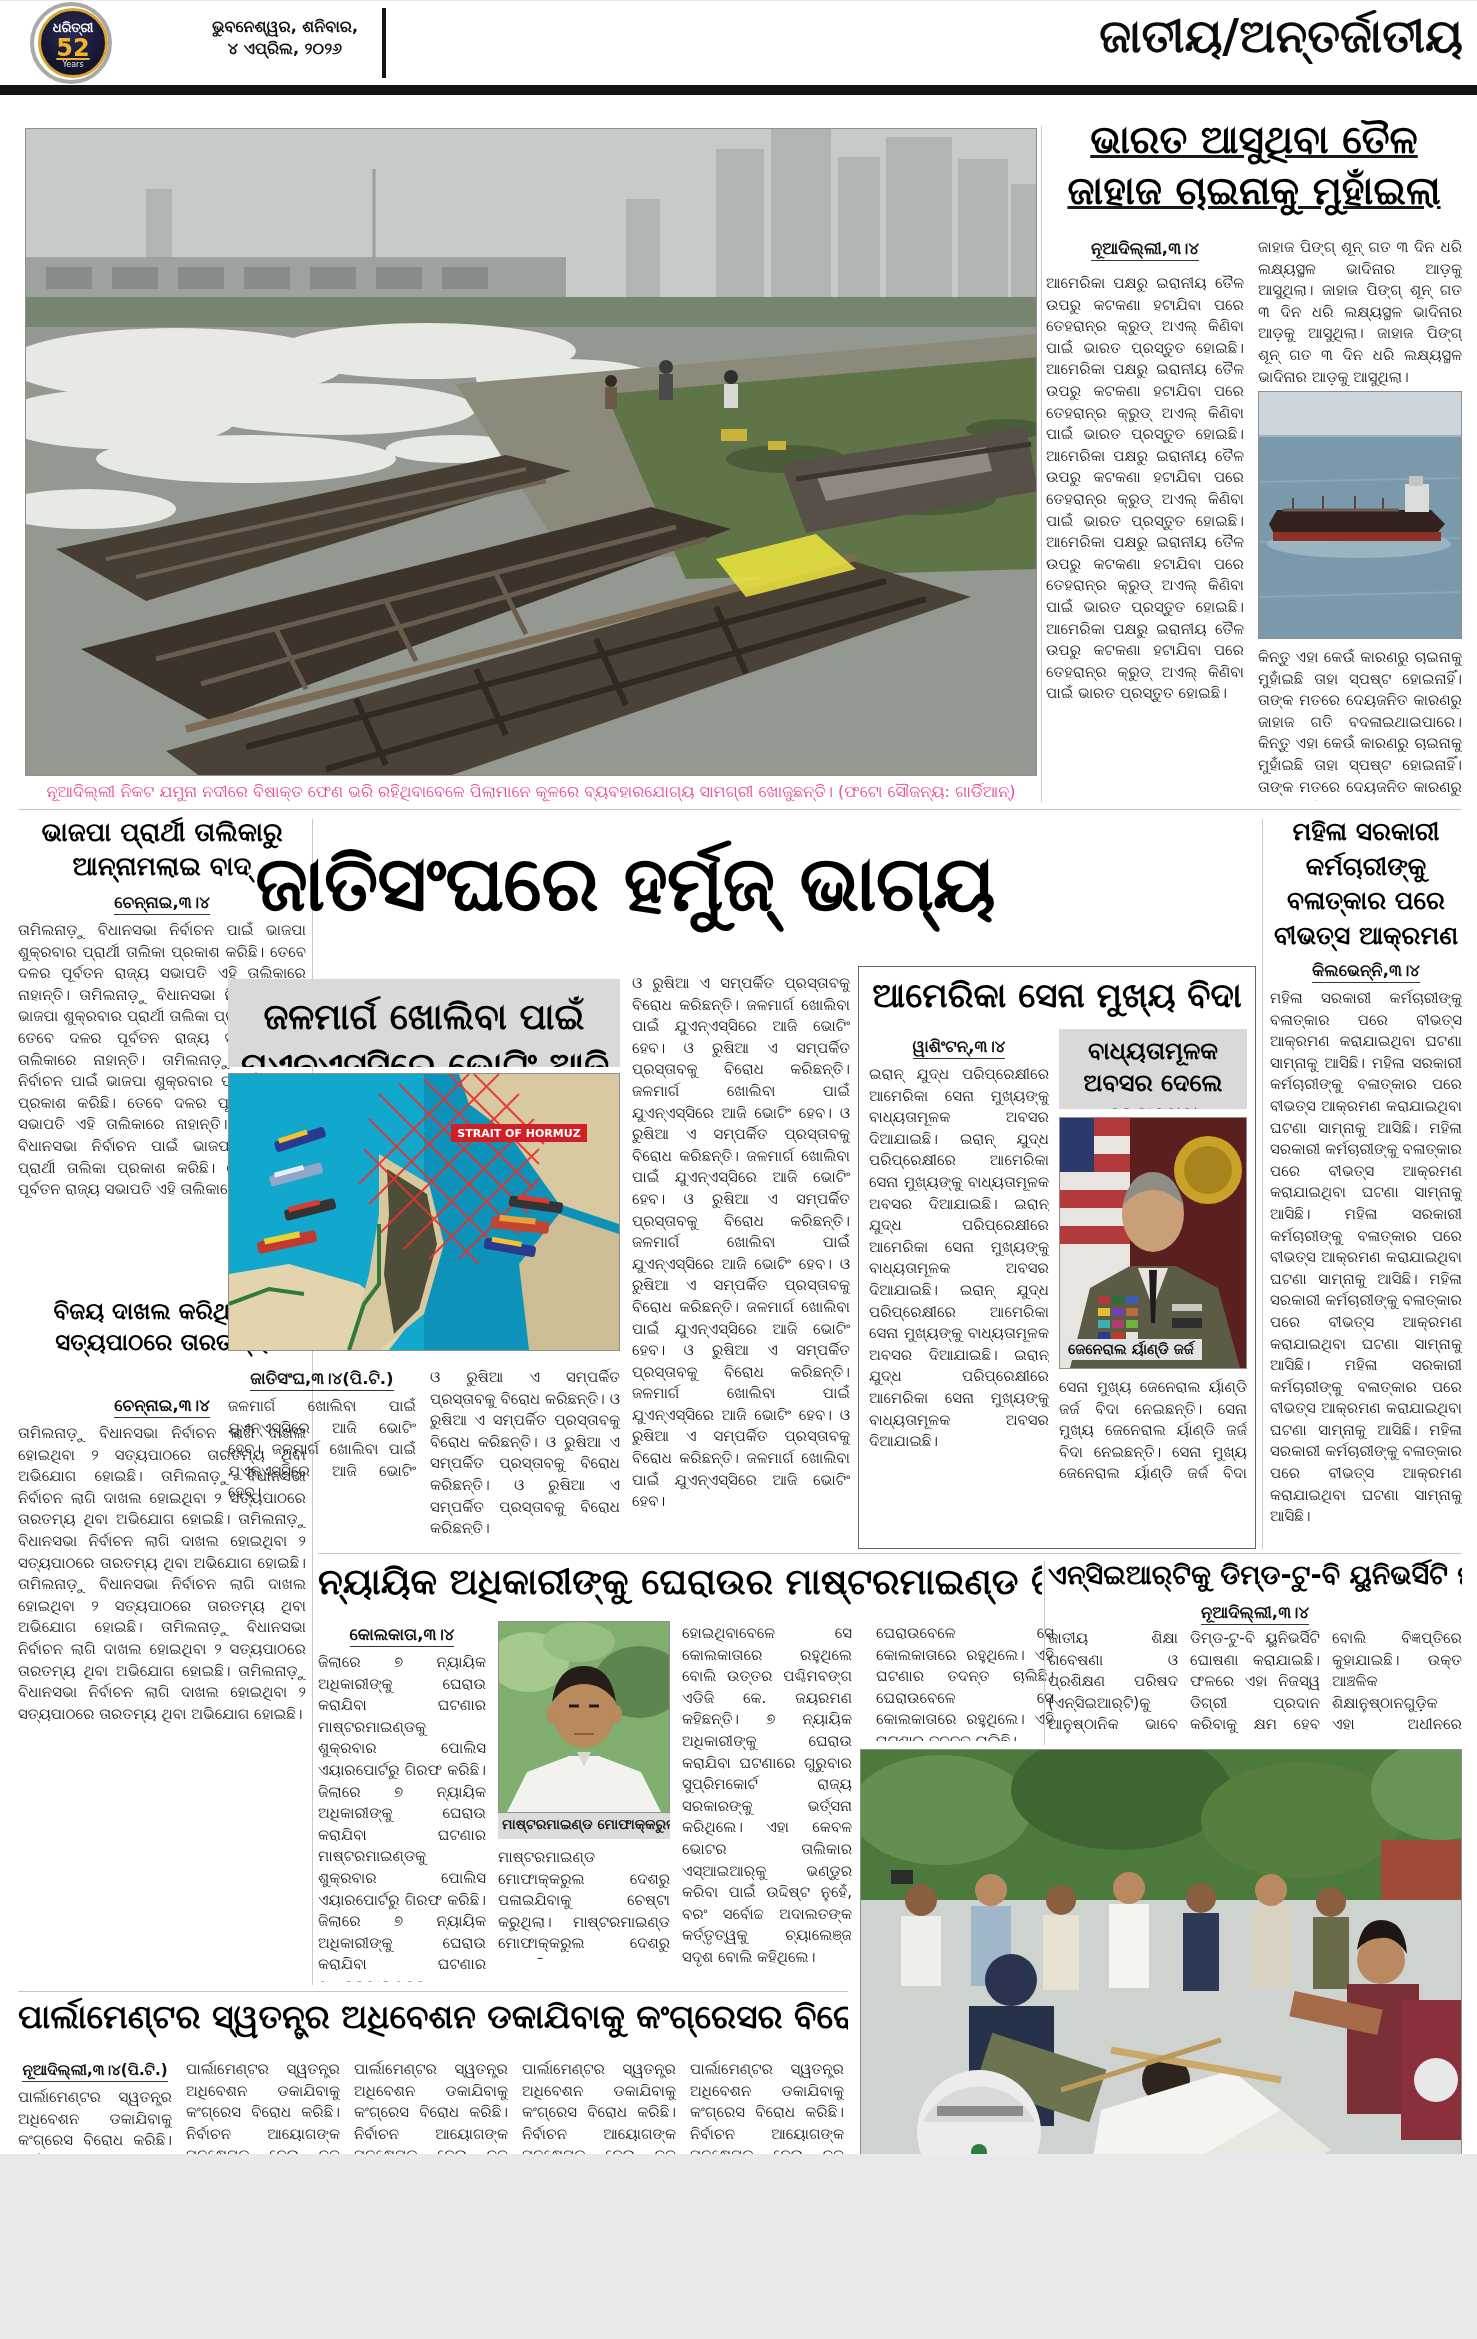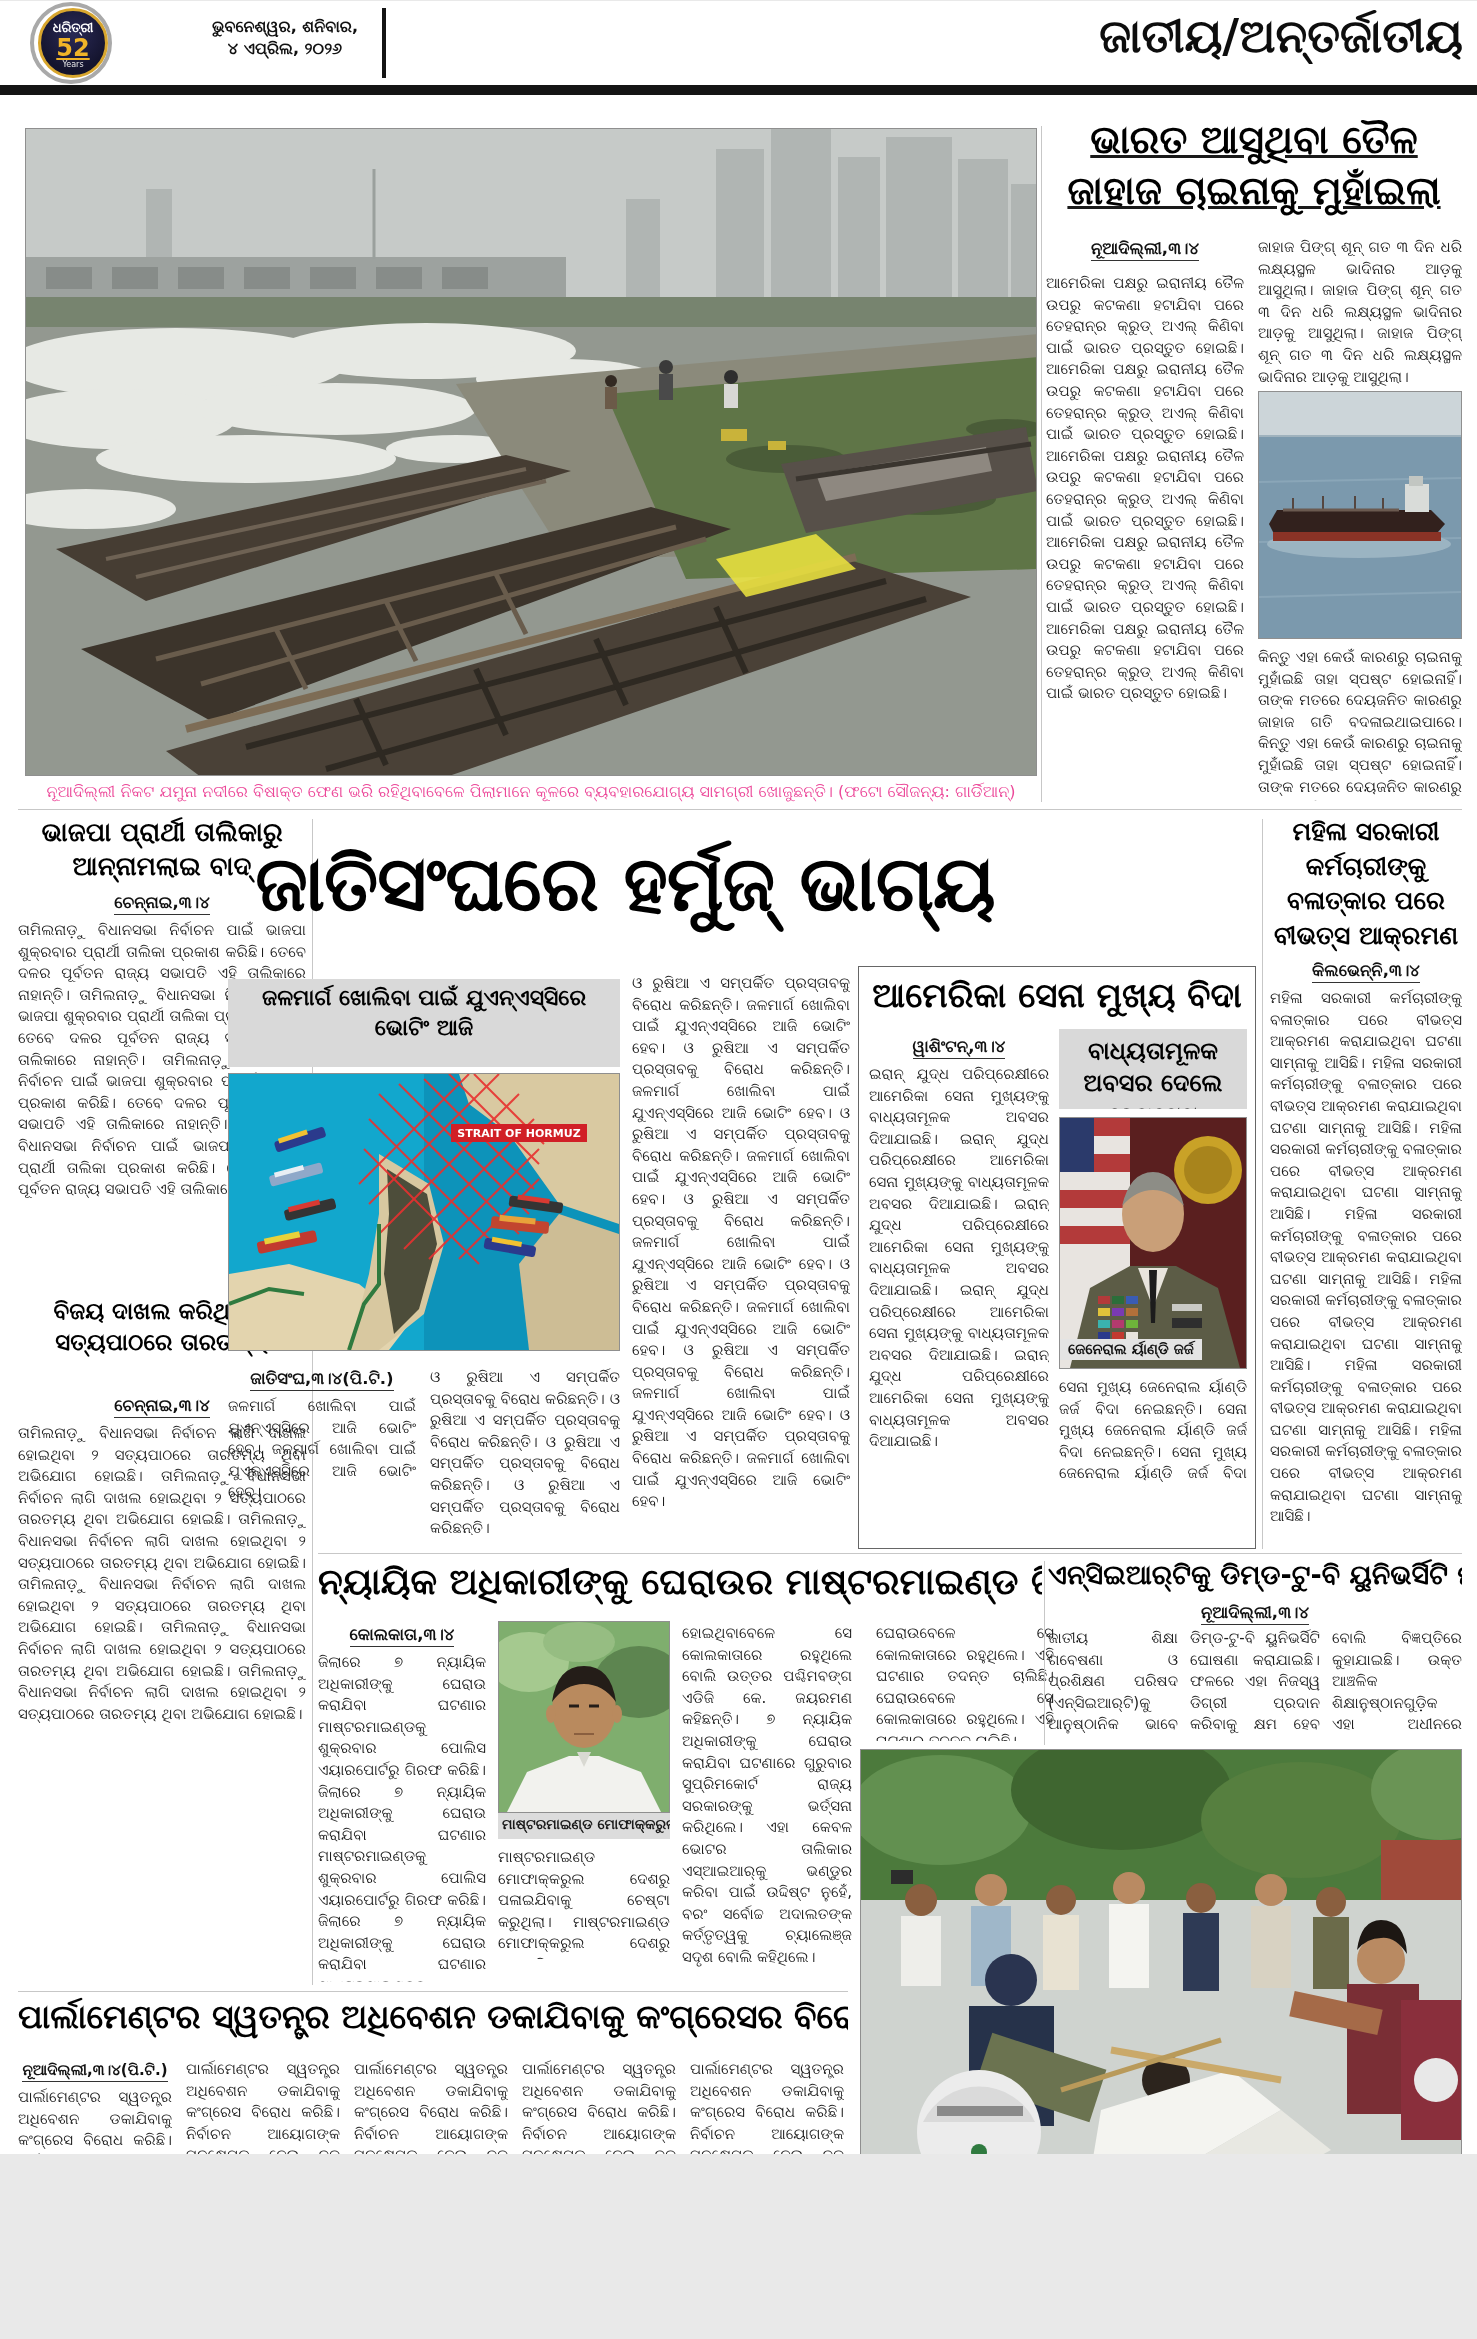--- a/index.html
+++ b/index.html
@@ -178,21 +178,21 @@
     <div class="body-text" style="height:360px;margin-top:6px;">ତାମିଲନାଡ଼ୁ ବିଧାନସଭା ନିର୍ବାଚନ ପାଇଁ ଭାଜପା ଶୁକ୍ରବାର ପ୍ରାର୍ଥୀ ତାଲିକା ପ୍ରକାଶ କରିଛି। ତେବେ ଦଳର ପୂର୍ବତନ ରାଜ୍ୟ ସଭାପତି ଏହି ତାଲିକାରେ ନାହାନ୍ତି। ତାମିଲନାଡ଼ୁ ବିଧାନସଭା ନିର୍ବାଚନ ପାଇଁ ଭାଜପା ଶୁକ୍ରବାର ପ୍ରାର୍ଥୀ ତାଲିକା ପ୍ରକାଶ କରିଛି। ତେବେ ଦଳର ପୂର୍ବତନ ରାଜ୍ୟ ସଭାପତି ଏହି ତାଲିକାରେ ନାହାନ୍ତି। ତାମିଲନାଡ଼ୁ ବିଧାନସଭା ନିର୍ବାଚନ ପାଇଁ ଭାଜପା ଶୁକ୍ରବାର ପ୍ରାର୍ଥୀ ତାଲିକା ପ୍ରକାଶ କରିଛି। ତେବେ ଦଳର ପୂର୍ବତନ ରାଜ୍ୟ ସଭାପତି ଏହି ତାଲିକାରେ ନାହାନ୍ତି। ତାମିଲନାଡ଼ୁ ବିଧାନସଭା ନିର୍ବାଚନ ପାଇଁ ଭାଜପା ଶୁକ୍ରବାର ପ୍ରାର୍ଥୀ ତାଲିକା ପ୍ରକାଶ କରିଛି। ତେବେ ଦଳର ପୂର୍ବତନ ରାଜ୍ୟ ସଭାପତି ଏହି ତାଲିକାରେ ନାହାନ୍ତି।</div>
     <div class="headline" style="font-size:23px;line-height:1.35;text-align:center;margin-top:16px;height:96px;overflow:hidden;">ବିଜୟ ଦାଖଲ କରିଥିବା ୨ ସତ୍ୟପାଠରେ ତାରତମ୍ୟ</div>
     <div class="dateline"><span>ଚେନ୍ନାଇ,୩।୪</span></div>
     <div class="body-text" style="height:520px;margin-top:6px;">ତାମିଲନାଡ଼ୁ ବିଧାନସଭା ନିର୍ବାଚନ ଲାଗି ଦାଖଲ ହୋଇଥିବା ୨ ସତ୍ୟପାଠରେ ତାରତମ୍ୟ ଥିବା ଅଭିଯୋଗ ହୋଇଛି। ତାମିଲନାଡ଼ୁ ବିଧାନସଭା ନିର୍ବାଚନ ଲାଗି ଦାଖଲ ହୋଇଥିବା ୨ ସତ୍ୟପାଠରେ ତାରତମ୍ୟ ଥିବା ଅଭିଯୋଗ ହୋଇଛି। ତାମିଲନାଡ଼ୁ ବିଧାନସଭା ନିର୍ବାଚନ ଲାଗି ଦାଖଲ ହୋଇଥିବା ୨ ସତ୍ୟପାଠରେ ତାରତମ୍ୟ ଥିବା ଅଭିଯୋଗ ହୋଇଛି। ତାମିଲନାଡ଼ୁ ବିଧାନସଭା ନିର୍ବାଚନ ଲାଗି ଦାଖଲ ହୋଇଥିବା ୨ ସତ୍ୟପାଠରେ ତାରତମ୍ୟ ଥିବା ଅଭିଯୋଗ ହୋଇଛି। ତାମିଲନାଡ଼ୁ ବିଧାନସଭା ନିର୍ବାଚନ ଲାଗି ଦାଖଲ ହୋଇଥିବା ୨ ସତ୍ୟପାଠରେ ତାରତମ୍ୟ ଥିବା ଅଭିଯୋଗ ହୋଇଛି। ତାମିଲନାଡ଼ୁ ବିଧାନସଭା ନିର୍ବାଚନ ଲାଗି ଦାଖଲ ହୋଇଥିବା ୨ ସତ୍ୟପାଠରେ ତାରତମ୍ୟ ଥିବା ଅଭିଯୋଗ ହୋଇଛି।</div>
   </div>
   <div class="abs rule" style="left:312px;top:818px;width:1px;height:1166px;"></div>
 
   <div class="abs nowrap1 headline" style="left:230px;top:820px;width:790px;font-size:76px;font-weight:800;text-align:center;letter-spacing:-1px;height:140px;line-height:1.65;">ଜାତିସଂଘରେ ହର୍ମୁଜ୍ ଭାଗ୍ୟ</div>
 
   <div class="abs" style="left:228px;top:978px;width:392px;">
-    <div class="kicker-box" style="font-size:22px;line-height:1.35;padding:4px 4px;height:88px;overflow:hidden;">ଜଳମାର୍ଗ ଖୋଲିବା ପାଇଁ ଯୁଏନ୍‌ଏସ୍‌ସିରେ ଭୋଟିଂ ଆଜି</div>
+    <div class="kicker-box" style="font-size:36px;line-height:1.35;padding:14px 4px;height:88px;overflow:hidden;">ଜଳମାର୍ଗ ଖୋଲିବା ପାଇଁ ଯୁଏନ୍‌ଏସ୍‌ସିରେ ଭୋଟିଂ ଆଜି</div>
     <div class="photo-frame" style="width:392px;height:278px;margin-top:6px;">
       <svg width="390" height="276" viewBox="0 0 390 276">
         <rect width="390" height="276" fill="#12a7cd"></rect>
         <rect x="195" y="0" width="195" height="276" fill="#0d93ba"></rect>
         <polygon points="230,0 390,0 390,150 330,130 280,60 240,30" fill="#d9c9a1"></polygon>
         <polygon points="300,276 390,276 390,160 330,140 290,190" fill="#cdbd95"></polygon>
         <polygon points="0,276 0,200 60,190 130,210 180,250 160,276" fill="#e3d4ae"></polygon>
         <polygon points="150,80 200,110 215,170 195,240 150,276 120,276 140,200 150,140" fill="#d8c8a0"></polygon>
         <polygon points="158,95 198,120 208,170 190,235 165,260 155,200 160,140" fill="#4d4d3a"></polygon>
         <g stroke="#e8312f" stroke-width="2" opacity="0.9">

